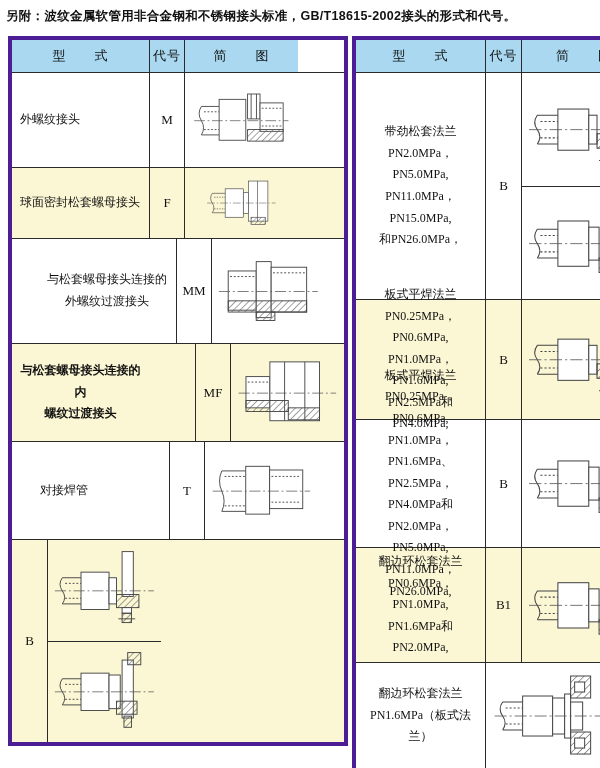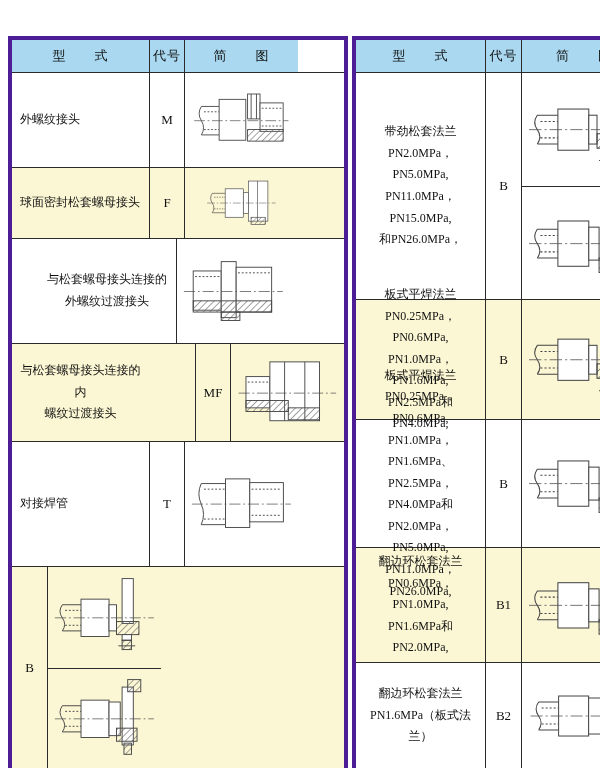--- a/index.html
+++ b/index.html
@@ -22,20 +22,21 @@
   .dia-sub{flex:1;display:flex;align-items:center;justify-content:center;padding:3px;min-height:0;}
   .dia-sub + .dia-sub{border-top:1px solid #2a2a2a;}
   .dia-sub svg{width:96%;height:96%;}
   .bg-yellow{background:#fbf6d3;}
   .bg-white{background:#ffffff;}
 </style>
 </head>
 <body>
 
 <div class="page">
+  <div class="title">另附：波纹金属软管用非合金钢和不锈钢接头标准，GB/T18615-2002接头的形式和代号。</div>
   <div class="tables">
     <div class="gbtable" id="left-table">
         <div class="trow hdr" style="height: 32px;">
           <div class="cell" style="width: 137px;">型　　式</div>
           <div class="cell" style="width: 35px;">代号</div>
           <div class="cell" style="width: 114px;">简　　图</div>
         </div>
         <div class="trow bg-white" style="height: 95px;">
           <div class="cell type-cell" style="width: 137px;">外螺纹接头</div>
           <div class="cell code-cell" style="width: 35px;">M</div>
@@ -83,20 +84,21 @@
                 <line x1="80" y1="14" x2="80" y2="76" stroke="#444" stroke-width="1"></line>
                 <rect x="70" y="70" width="22" height="11" fill="url(#h2)" stroke="#444" stroke-width="1"></rect>
                 <line x1="2" y1="48" x2="108" y2="48" stroke="#555" stroke-width="0.8" stroke-dasharray="12 3 2 3"></line>
               </svg>
             </div>
           </div>
         </div>
         <div class="trow bg-white" style="height: 105px; padding-left: 27px;">
           <div class="cell type-cell" style="width: 137px;">与松套螺母接头连接的
 外螺纹过渡接头</div>
+          <div class="cell code-cell" style="width: 35px;">MM</div>
           <div class="cell dia-cell" style="width: 114px;">
             <div class="dia-sub">
               <svg viewBox="0 0 110 95" preserveAspectRatio="xMidYMid meet">
                 <defs>
                   <pattern id="h3" width="5" height="5" patternUnits="userSpaceOnUse" patternTransform="rotate(45)">
                     <line x1="0" y1="0" x2="0" y2="5" stroke="#666" stroke-width="1.3"></line>
                   </pattern>
                 </defs>
                 <rect x="12" y="26" width="30" height="42" fill="#fff" stroke="#444" stroke-width="1"></rect>
                 <line x1="14" y1="32" x2="40" y2="32" stroke="#444" stroke-width="1" stroke-dasharray="2 2"></line>
@@ -104,21 +106,21 @@
                 <rect x="58" y="22" width="38" height="48" fill="#fff" stroke="#444" stroke-width="1"></rect>
                 <line x1="60" y1="28" x2="94" y2="28" stroke="#444" stroke-width="1" stroke-dasharray="2 2"></line>
                 <rect x="12" y="58" width="84" height="12" fill="url(#h3)" stroke="#444" stroke-width="1"></rect>
                 <rect x="42" y="70" width="20" height="9" fill="url(#h3)" stroke="#444" stroke-width="1"></rect>
                 <line x1="2" y1="48" x2="108" y2="48" stroke="#555" stroke-width="0.8" stroke-dasharray="12 3 2 3"></line>
               </svg>
             </div>
           </div>
         </div>
         <div class="trow bg-yellow" style="height: 98px;">
-          <div class="cell type-cell" style="width: 137px;">与松套螺母接头连接的内
+          <div class="cell type-cell" style="width: 137px; font-weight: bold;">与松套螺母接头连接的内
 螺纹过渡接头</div>
           <div class="cell code-cell" style="width: 35px; margin-left: 46px;">MF</div>
           <div class="cell dia-cell" style="width: 114px;">
             <div class="dia-sub">
               <svg viewBox="0 0 110 95" preserveAspectRatio="xMidYMid meet">
                 <defs>
                   <pattern id="h4" width="5" height="5" patternUnits="userSpaceOnUse" patternTransform="rotate(45)">
                     <line x1="0" y1="0" x2="0" y2="5" stroke="#666" stroke-width="1.3"></line>
                   </pattern>
                 </defs>
@@ -127,21 +129,21 @@
                 <rect x="36" y="14" width="54" height="64" fill="#fff" stroke="#444" stroke-width="1"></rect>
                 <line x1="52" y1="14" x2="52" y2="78" stroke="#444" stroke-width="1"></line>
                 <line x1="74" y1="14" x2="74" y2="78" stroke="#444" stroke-width="1"></line>
                 <rect x="10" y="56" width="46" height="12" fill="url(#h4)" stroke="#444" stroke-width="1"></rect>
                 <rect x="56" y="64" width="34" height="13" fill="url(#h4)" stroke="#444" stroke-width="1"></rect>
                 <line x1="2" y1="48" x2="108" y2="48" stroke="#555" stroke-width="0.8" stroke-dasharray="12 3 2 3"></line>
               </svg>
             </div>
           </div>
         </div>
-        <div class="trow bg-white" style="height: 125px;">
+        <div class="trow bg-white" style="height: 98px; padding-left: 20px;">
           <div class="cell type-cell" style="width: 137px;">对接焊管</div>
           <div class="cell code-cell" style="width: 35px;">T</div>
           <div class="cell dia-cell" style="width: 114px;">
             <div class="dia-sub">
               <svg viewBox="0 0 110 95" preserveAspectRatio="xMidYMid meet">
                 <defs>
                   <pattern id="h5" width="5" height="5" patternUnits="userSpaceOnUse" patternTransform="rotate(45)">
                     <line x1="0" y1="0" x2="0" y2="5" stroke="#666" stroke-width="1.3"></line>
                   </pattern>
                 </defs>
@@ -341,21 +343,20 @@
                 <rect x="70" y="62" width="20" height="14" fill="url(#h12)" stroke="#444" stroke-width="1"></rect>
                 <rect x="76" y="78" width="8" height="11" fill="url(#h12)" stroke="#444" stroke-width="1"></rect>
                 <line x1="2" y1="48" x2="108" y2="48" stroke="#555" stroke-width="0.8" stroke-dasharray="12 3 2 3"></line>
               </svg>
             </div>
           </div>
         </div>
         <div class="trow bg-white" style="height: 106px;">
           <div class="cell type-cell" style="width: 129px;">翻边环松套法兰
 PN1.6MPa（板式法兰）</div>
-          <div class="cell code-cell" style="width: 36px;">B2</div>
           <div class="cell dia-cell" style="width: 125px;">
             <div class="dia-sub">
               <svg viewBox="0 0 110 95" preserveAspectRatio="xMidYMid meet">
                 <defs>
                   <pattern id="h13" width="5" height="5" patternUnits="userSpaceOnUse" patternTransform="rotate(45)">
                     <line x1="0" y1="0" x2="0" y2="5" stroke="#666" stroke-width="1.3"></line>
                   </pattern>
                 </defs>
                 <path d="M 10 34 H 30 M 10 62 H 30 M 10 34 q -5 7 0 14 q 5 7 0 14" stroke="#444" stroke-width="1" fill="none"></path>
                 <line x1="13" y1="40" x2="30" y2="40" stroke="#444" stroke-width="1" stroke-dasharray="2 2"></line>

